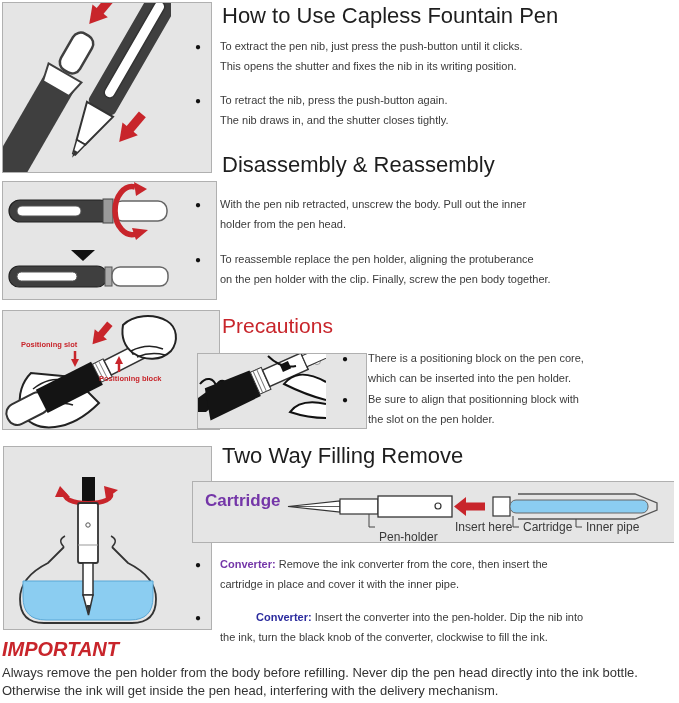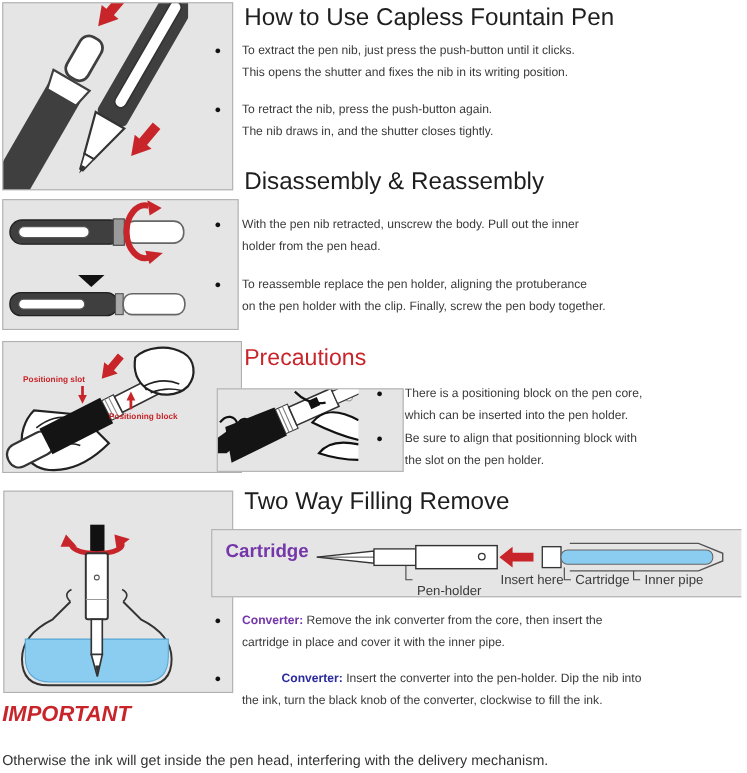--- a/index.html
+++ b/index.html
@@ -232,15 +232,16 @@
       <span class="body"><b class="lead lead-purple">Converter:</b><span> Remove the ink converter from the core, then insert the
 cartridge in place and cover it with the inner pipe.</span></span>
   </div>
   <div class="bullet" style="left:195px;top:607px;">
     <span class="dot">●</span>
       <span class="body"><b class="lead lead-blue">Converter:</b><span> Insert the converter into the pen-holder. Dip the nib into
 the ink, turn the black knob of the converter, clockwise to fill the ink.</span></span>
   </div>
 
   <div class="imp-title" style="left:2px;top:637px;font-style:italic;">IMPORTANT</div>
+  <div class="imp-line" style="left:2px;top:664px;">Always remove the pen holder from the body before refilling. Never dip the pen head directly into the ink bottle.</div>
   <div class="imp-line" style="left:2px;top:682px;">Otherwise the ink will get inside the pen head, interfering with the delivery mechanism.</div>
 
 </div>
 
 </body></html>

